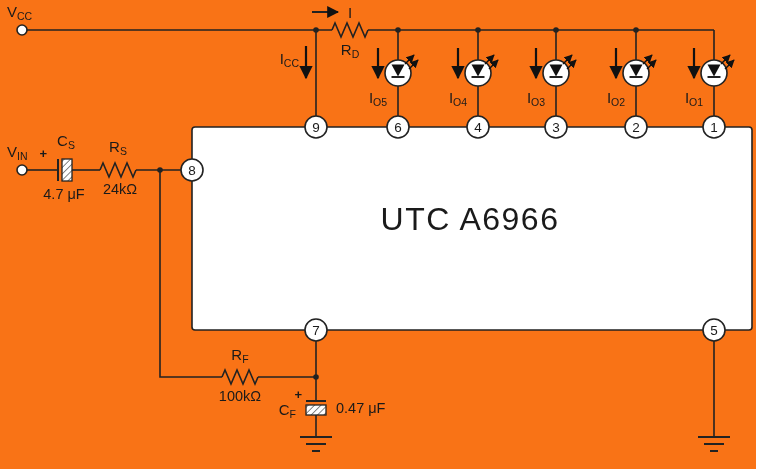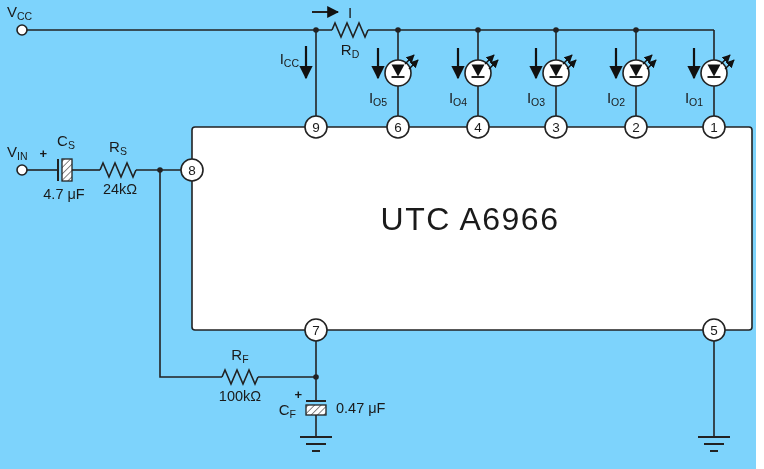--- a/index.html
+++ b/index.html
@@ -1,16 +1,16 @@
 <!DOCTYPE html>
 <html><head>
 <meta charset="utf-8">
 <style>
   html,body{margin:0;padding:0;background:#fff;}
-  .wrap{width:756px;height:469px;background:#7dd3fc;position:relative;overflow:hidden;}
+  .wrap{width:756px;height:469px;background:#f97316;position:relative;overflow:hidden;}
   svg{display:block;}
   svg text{fill:#1a1a1a;}
   .lbl{font-family:"Liberation Sans",sans-serif;font-size:15px;}
   .sub{font-size:10.5px;}
   .val{font-family:"Liberation Sans",sans-serif;font-size:14.5px;}
   .pin{font-family:"Liberation Sans",sans-serif;font-size:13.5px;}
   .title{font-family:"Liberation Sans",sans-serif;font-size:32px;letter-spacing:1.5px;}
   .plus{font-family:"Liberation Sans",sans-serif;font-size:13px;font-weight:bold;}
   .w{stroke:#222;stroke-width:1.6;fill:none;}
   .w2{stroke:#222;stroke-width:2;fill:none;}

